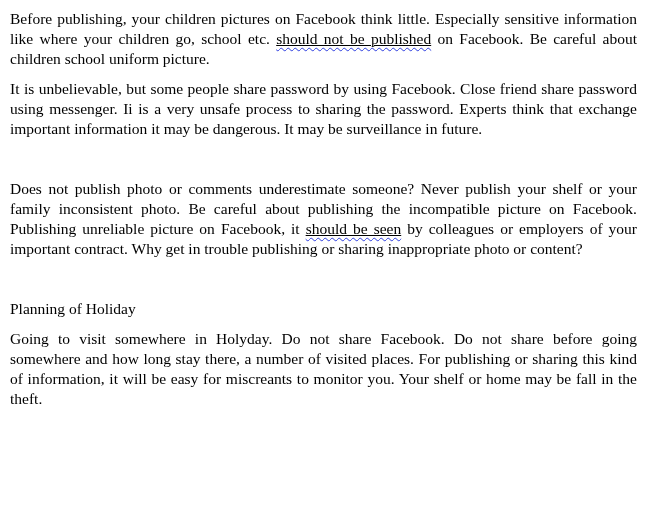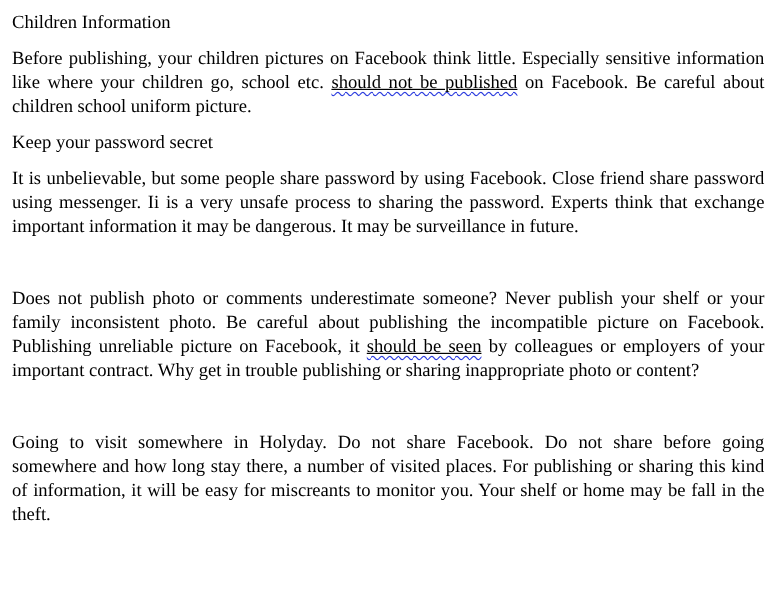--- a/index.html
+++ b/index.html
@@ -39,34 +39,33 @@
     text-decoration-thickness: 1px;
     text-underline-offset: 3px;
   }
 </style>
 </head>
 <body>
 
 <div class="page">
 
   <section>
-    <p class="heading">Children Information</p>
     <p class="para"><span>Before publishing, your children pictures on Facebook think little. Especially sensitive information like where your children go, school etc. </span><span class="underlined"><span class="grammar-wavy">should not be published</span></span><span> on Facebook. Be careful about children school uniform picture.</span></p>
   </section>
 
   <section>
-    <p class="heading">Keep your password secret</p>
     <p class="para"><span>It is unbelievable, but some people share password by using Facebook. Close friend share password using messenger. Ii is a very unsafe process to sharing the password. Experts think that exchange important information it may be dangerous. It may be surveillance in future.</span></p>
   </section>
 
   <div class="blank-line"></div>
 
   <section>
     <p class="para"><span>Does not publish photo or comments underestimate someone? Never publish your shelf or your family inconsistent photo. Be careful about publishing the incompatible picture on Facebook. Publishing unreliable picture on Facebook, it </span><span class="underlined"><span class="grammar-wavy">should be seen</span></span><span> by colleagues or employers of your important contract. Why get in trouble publishing or sharing inappropriate photo or content?</span></p>
   </section>
 
   <div class="blank-line"></div>
 
   <section>
+    <p class="heading">Planning of Holiday</p>
     <p class="para"><span>Going to visit somewhere in Holyday. Do not share Facebook. Do not share before going somewhere and how long stay there, a number of visited places. For publishing or sharing this kind of information, it will be easy for miscreants to monitor you. Your shelf or home may be fall in the theft.</span></p>
   </section>
 
 </div>
 
 </body></html>

